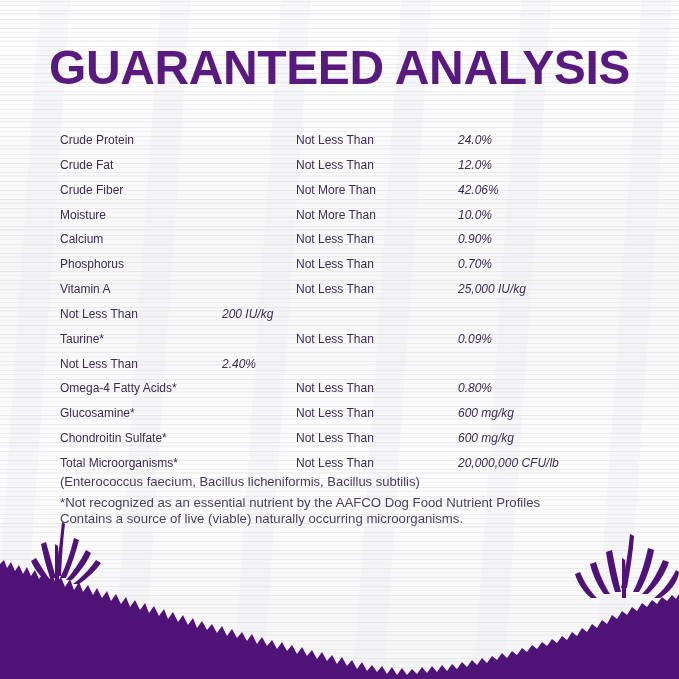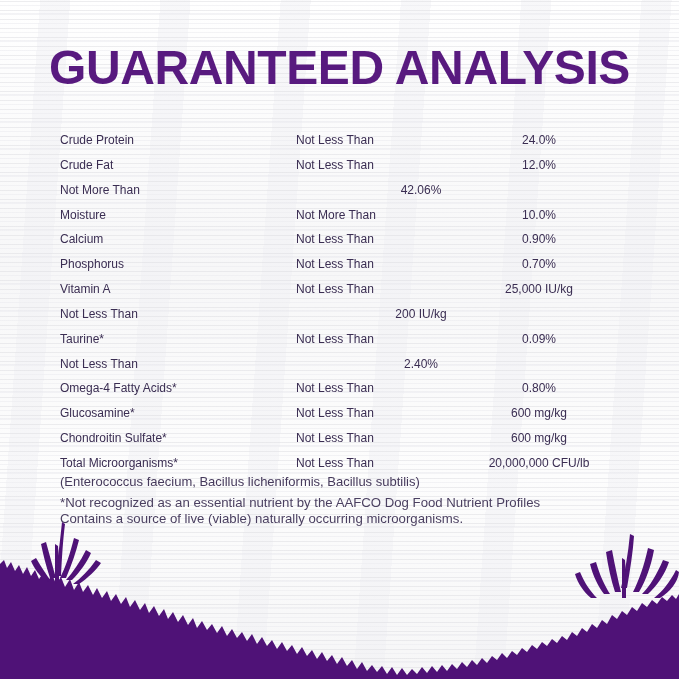--- a/index.html
+++ b/index.html
@@ -88,21 +88,21 @@
     display: flex;
     align-items: baseline;
     height: 24.85px;
     color: #3a2d52;
     font-size: 12px;
     line-height: 24.85px;
     white-space: nowrap;
   }
   .c-name  { width: 236px; flex: 0 0 236px; }
   .c-qual  { width: 162px; flex: 0 0 162px; }
-  .c-value { flex: 1 1 auto; text-align: center; }
+  .c-value { flex: 1 1 auto; text-align: left; font-style: italic; }
 
   
   .strain-note {
     position: absolute;
     left: 60px;
     top: 473px;
     color: #463a5c;
     font-size: 13px;
     line-height: 17px;
     white-space: nowrap;
@@ -144,20 +144,21 @@
           <span class="c-name">Crude Protein</span>
           <span class="c-qual">Not Less Than</span>
           <span class="c-value">24.0%</span>
         </div>
         <div class="row">
           <span class="c-name">Crude Fat</span>
           <span class="c-qual">Not Less Than</span>
           <span class="c-value">12.0%</span>
         </div>
         <div class="row">
+          <span class="c-name">Crude Fiber</span>
           <span class="c-qual">Not More Than</span>
           <span class="c-value">42.06%</span>
         </div>
         <div class="row">
           <span class="c-name">Moisture</span>
           <span class="c-qual">Not More Than</span>
           <span class="c-value">10.0%</span>
         </div>
         <div class="row">
           <span class="c-name">Calcium</span>

